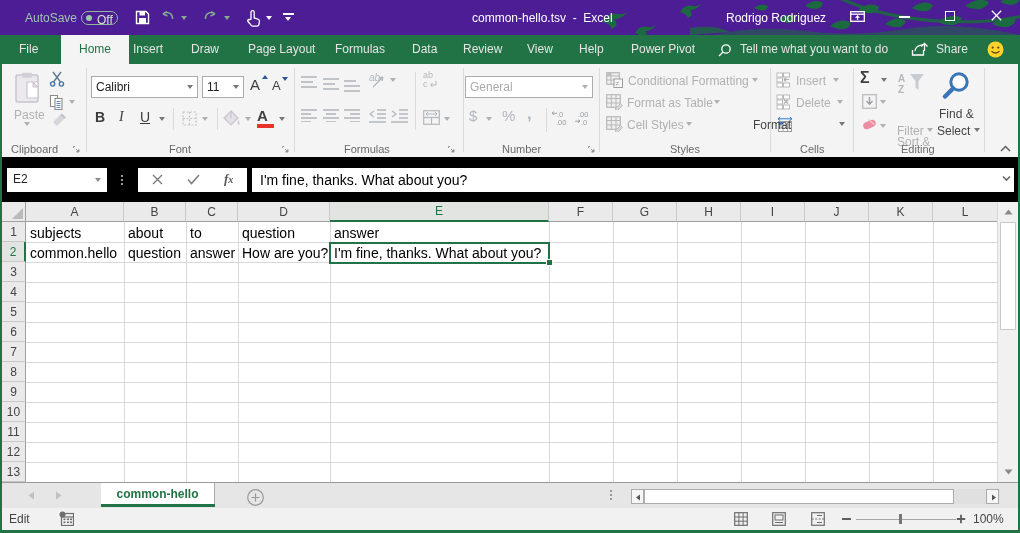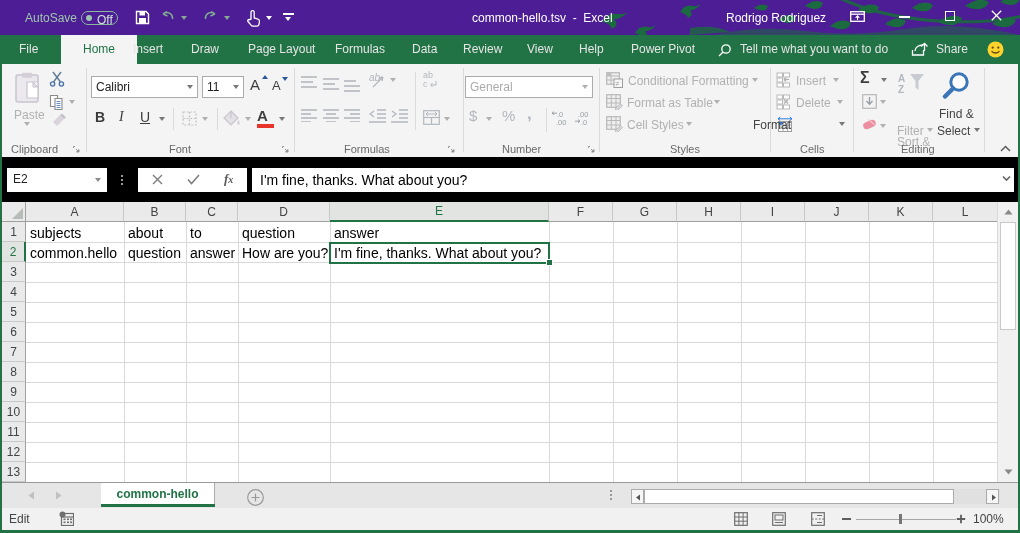--- a/index.html
+++ b/index.html
@@ -4,21 +4,21 @@
 <style>
   html,body{margin:0;padding:0;}
   #win{position:relative;width:1020px;height:533px;overflow:hidden;
        font-family:"Liberation Sans",sans-serif;background:#fff;}
   .abs{position:absolute;}
   
   #titlebar{left:0;top:0;width:1020px;height:35px;background:#4c1d95;}
   #tabrow{left:0;top:35px;width:1020px;height:29px;background:#217346;}
   .ttxt{color:#fff;font-size:12px;white-space:nowrap;}
   .tabtxt{color:#e5e5e5;font-size:12px;white-space:nowrap;line-height:29px;top:0;}
-  #hometab{left:61px;top:0;width:76px;height:29px;background:#f4f4f4;}
+  #hometab{left:61px;top:0;width:68px;height:29px;background:#f4f4f4;}
   #hometab span{display:block;text-align:center;line-height:29px;color:#217346;font-size:12px;}
   
   #ribbon{left:0;top:64px;width:1020px;height:93px;background:#f4f4f4;border-bottom:1px solid #d5d5d5;}
   .gsep{position:absolute;top:4px;height:84px;width:1px;background:#dadada;}
   .glabel{position:absolute;top:79px;font-size:11px;color:#6a6a6a;white-space:nowrap;}
   .gray{color:#b1b1b1;}
   .dtxt{color:#444;}
   .rtxt{font-size:12px;white-space:nowrap;}
   .dd{position:absolute;width:0;height:0;border-left:3.5px solid transparent;border-right:3.5px solid transparent;border-top:4px solid #777;}
   .ddg{border-top-color:#b0b0b0;}

